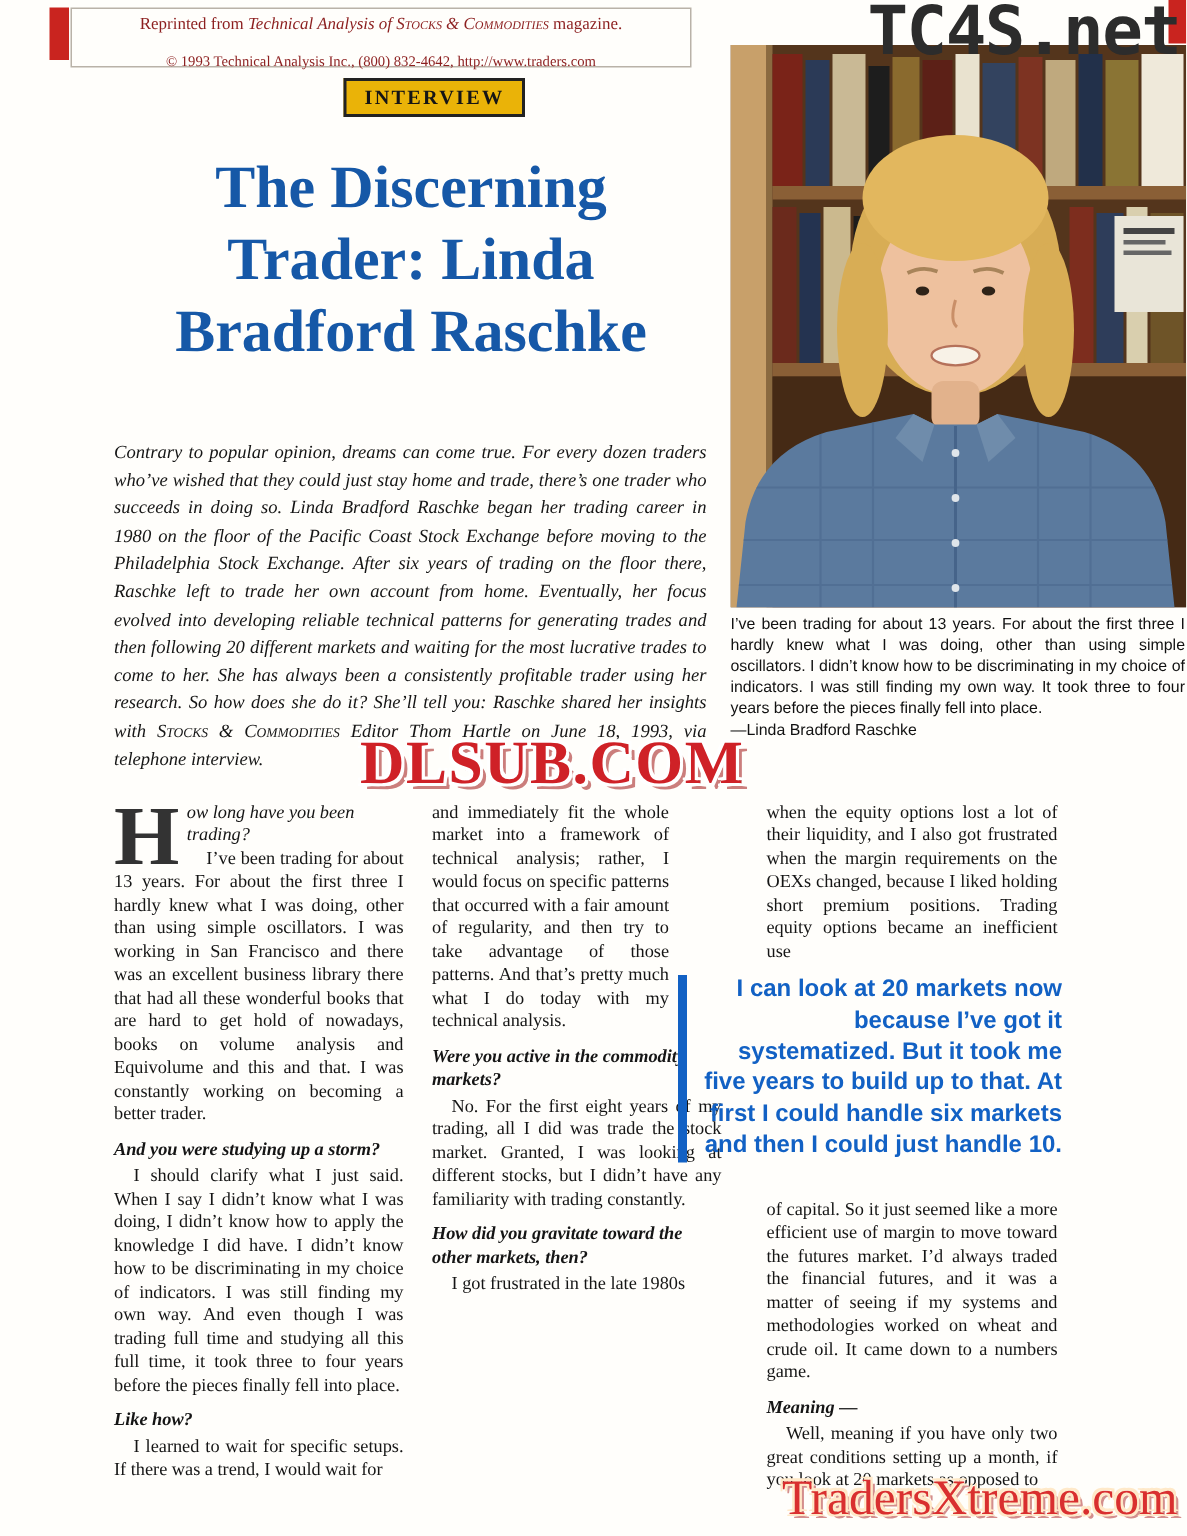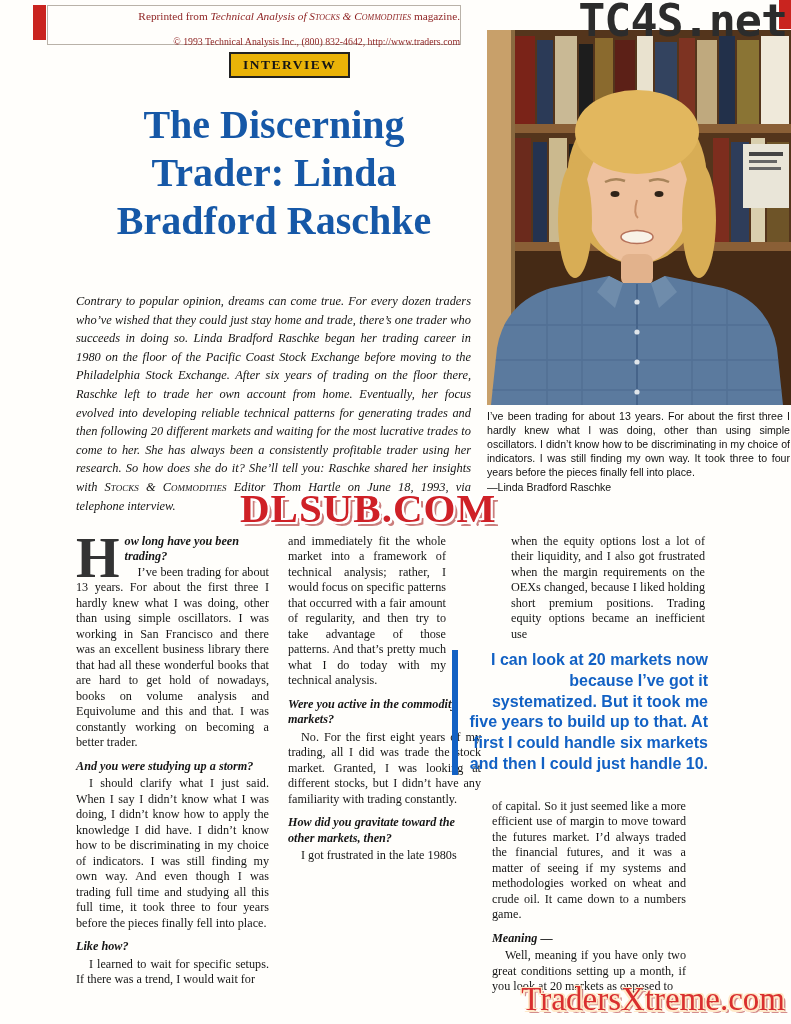--- a/index.html
+++ b/index.html
@@ -7,21 +7,21 @@
     position:relative; width:791px; height:1024px; margin:0 auto;
     background:#fffefb; overflow:hidden;
     font-family:"Liberation Serif", serif; color:#151515;
   }
   .red-mark { position:absolute; background:#c9241f; }
   .red-mark.left  { left:33px; top:5px; width:13px; height:35px; }
   .red-mark.right { right:0; top:0; width:12px; height:29px; }
 
   .masthead {
     position:absolute; left:47px; top:5px; width:414px; height:40px;
-    border:1px solid #b9b2a8; box-sizing:border-box; text-align:right; padding-top:4px;
+    border:1px solid #b9b2a8; box-sizing:border-box; text-align:center; padding-top:4px;
     background:#fffefb;
   }
   .masthead .l1 { font-size:11.3px; color:#8c1f1f; }
   .masthead .ital { font-style:italic; }
   .masthead .sc { font-variant:small-caps; }
   .masthead .l2 { font-size:9.8px; color:#8c1f1f; margin-top:14px; }
 
   .wm-tc4s {
     position:absolute; top:-6px; right:4px; z-index:7;
     font-family:"DejaVu Sans Mono", monospace; font-weight:bold;
@@ -60,33 +60,33 @@
     font-family:"Liberation Serif", serif; font-weight:bold;
     font-size:41px; letter-spacing:1px; color:#cf2127;
     text-shadow:-2px -2px 0 #fff, 2px -2px 0 #fff, -2px 2px 0 #fff, 2px 2px 0 #fff,
                  4px 4px 0 rgba(160,20,20,.55);
   }
 
   .col { position:absolute; font-size:12.2px; line-height:1.27; text-align:justify; }
   #col1  { left:76px;  top:534px; width:193px; }
   #col2  { left:288px; top:534px; width:193px; }
   #col3a { left:511px; top:534px; width:194px; }
-  #col3b { left:492px; top:799px; width:194px; }
+  #col3b { left:511px; top:799px; width:194px; }
 
   .q { font-weight:bold; font-style:italic; margin:8px 0 2px; text-align:left; }
   p.a    { margin:0; text-indent:13px; }
   p.cont { margin:0; }
   .narrow { width:158px; }
 
   .lead { text-align:left; }
   .dropcap {
     float:left; font-size:56px; line-height:44px; font-weight:bold;
     color:#333; margin:2px 5px 0 0;
   }
-  .qfirst { font-weight:bold; font-style:italic;text-align:right; }
+  .qfirst { font-weight:normal; font-style:italic;text-align:right; }
 
   .pullquote {
     position:absolute; left:452px; top:650px; width:240px;
     font-family:"Liberation Sans", sans-serif; font-weight:bold;
     color:#1261c4; font-size:16px; line-height:1.3;
     border-left:6px solid #1261c4; padding-left:10px; text-align:right;
   }
 
   .wm-tx {
     position:absolute; right:6px; top:981px; z-index:8;

